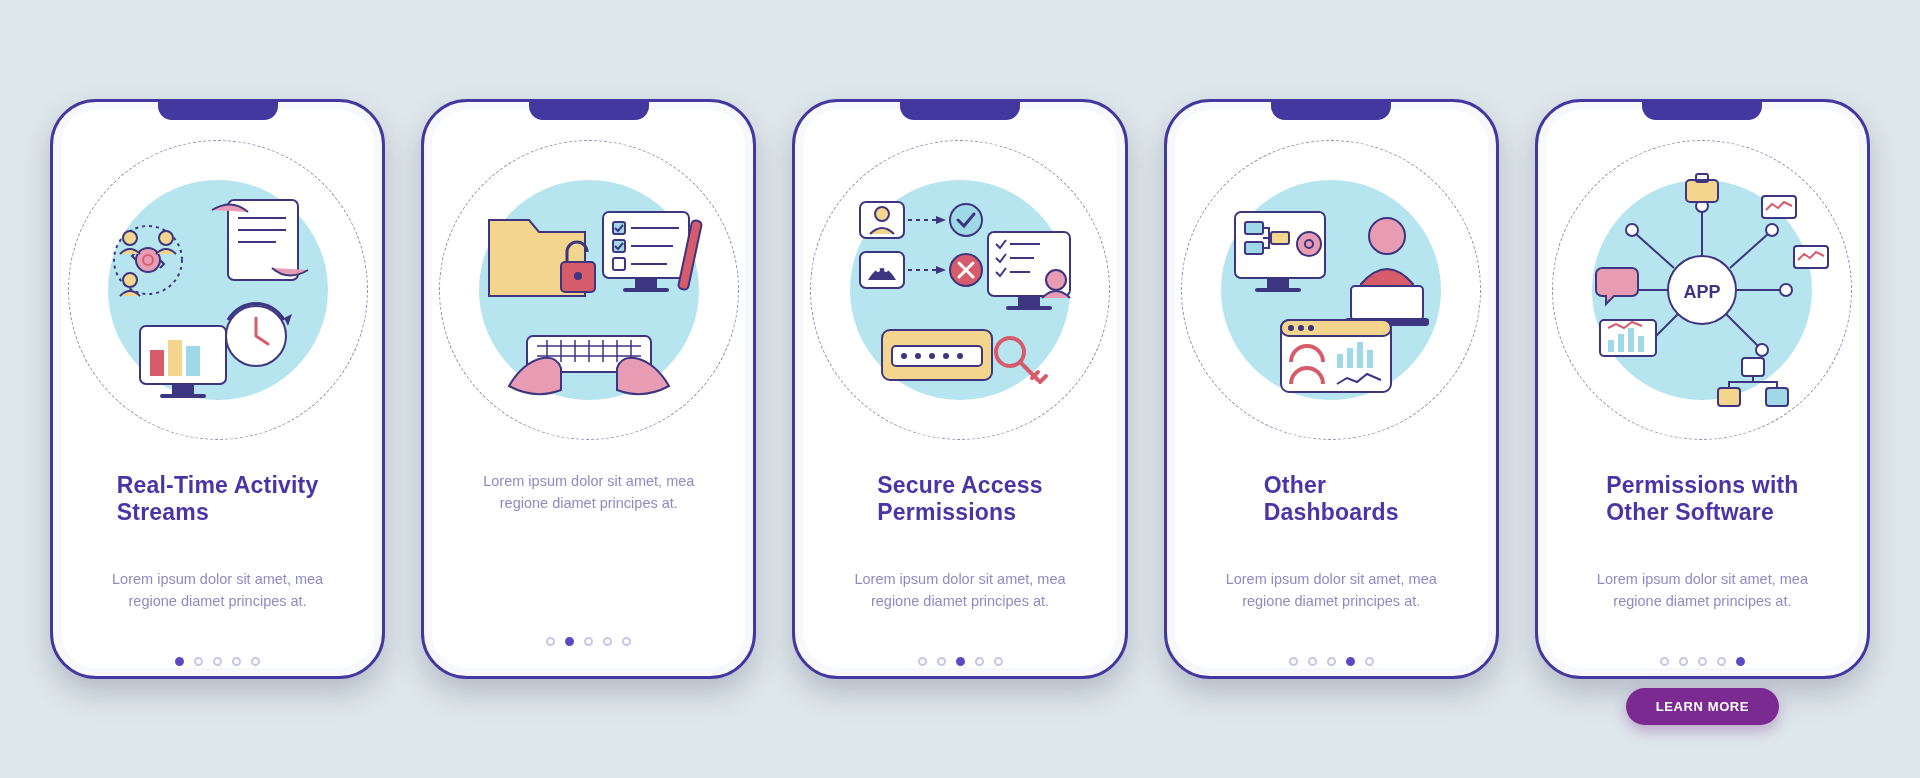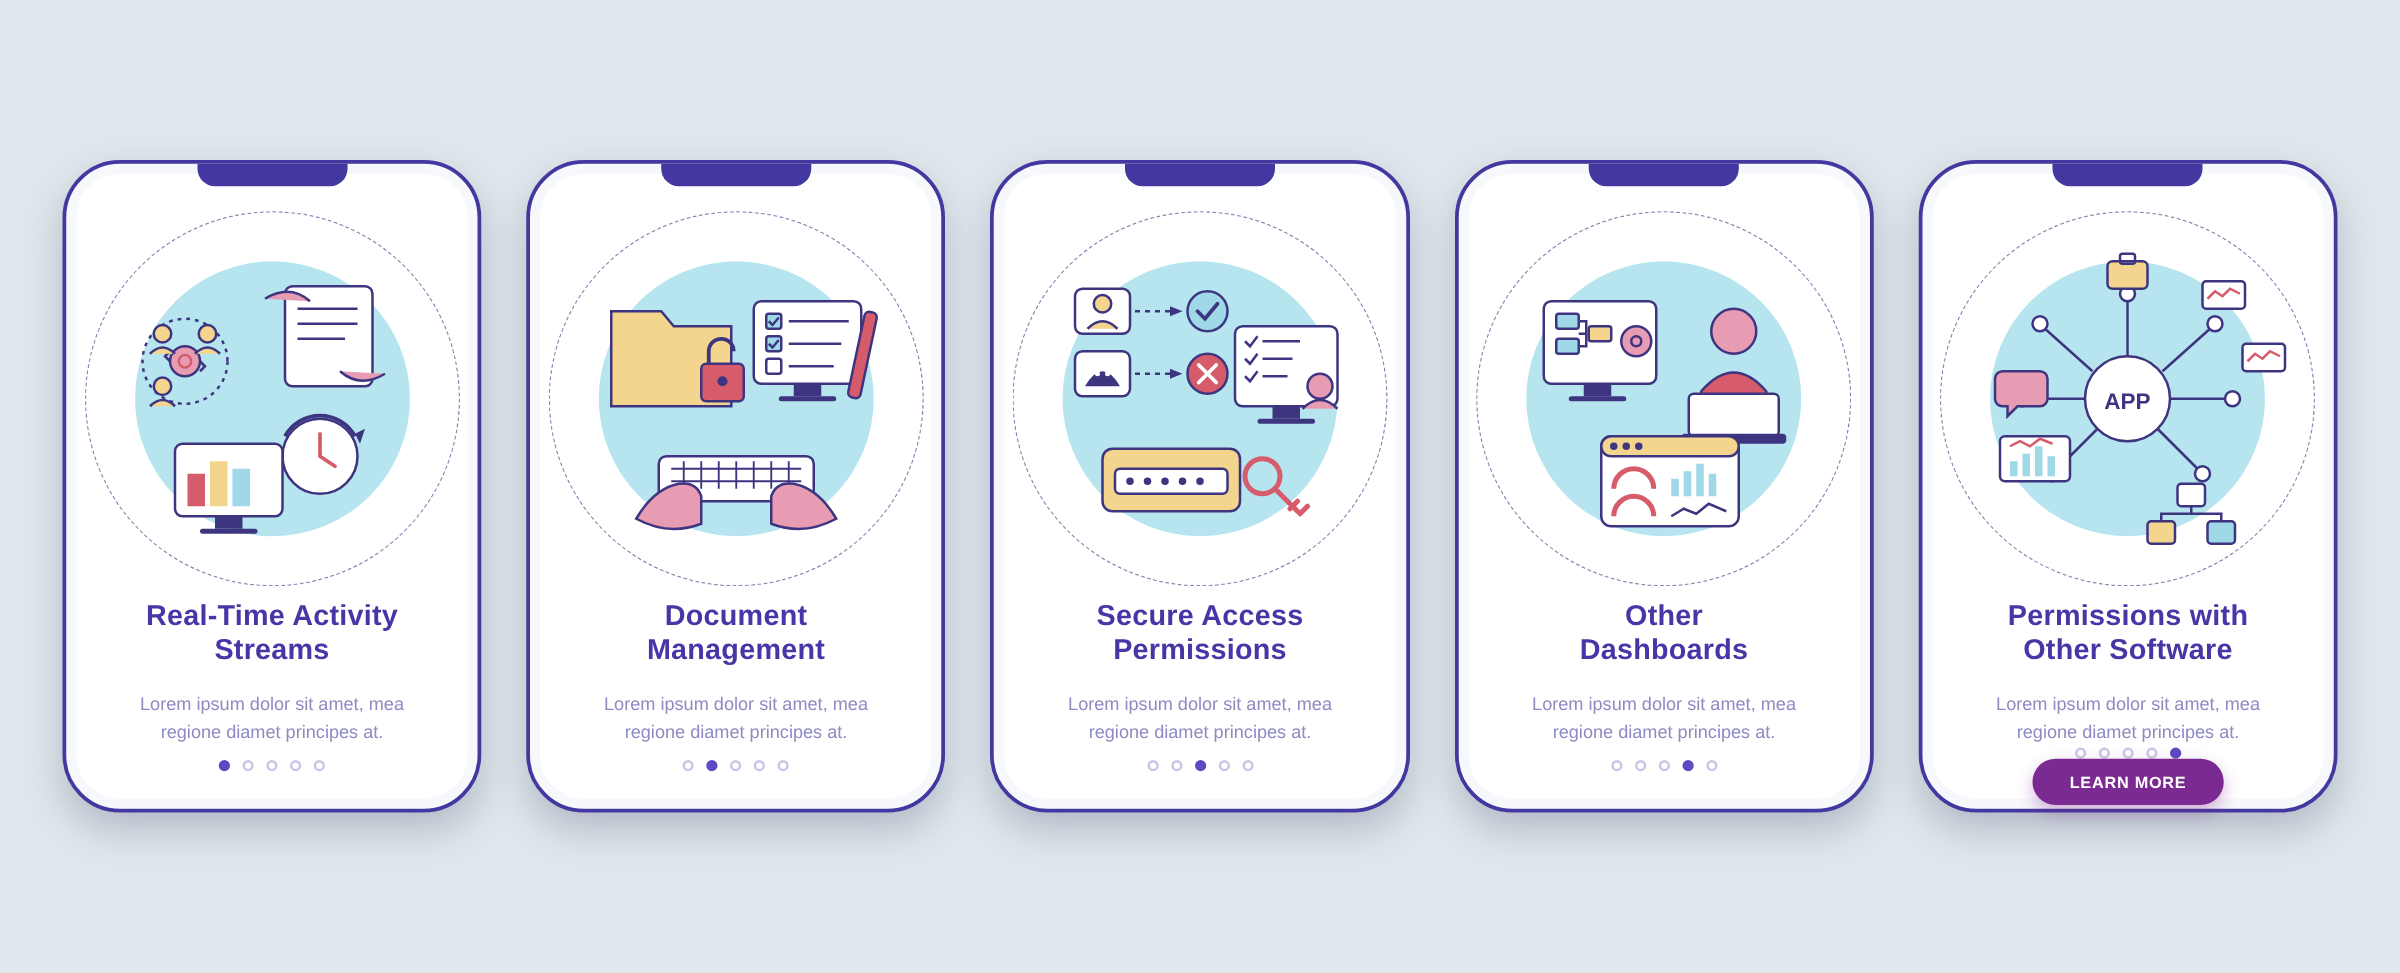--- a/index.html
+++ b/index.html
@@ -33,29 +33,30 @@
     height: 778px;
     display: flex;
     align-items: center;
     justify-content: center;
     gap: 36px;
     padding: 40px 50px;
   }
   .phone {
     position: relative;
     width: 340px;
-    height: 522px;
+    height: 580px;
     background: var(--white);
     border: 3px solid var(--phone-border);
     border-radius: 46px;
     box-shadow: 0 14px 28px rgba(60,60,100,0.25), inset 0 0 0 8px #F7F8FC;
     display: flex;
     flex-direction: column;
     align-items: center;
     padding: 22px 18px 24px 18px;
+    gap: 22px;
   }
   .notch {
     width: 120px;
     height: 18px;
     background: var(--phone-border);
     border-radius: 0 0 14px 14px;
     position: absolute;
     top: 0;
     left: 50%;
     transform: translateX(-50%);
@@ -77,21 +78,20 @@
     border-radius: 50%;
     opacity: 0.6;
   }
   .title {
     margin-top: 18px;
     font-weight: 800;
     font-size: 23px;
     line-height: 1.18;
     letter-spacing: 0.2px;
     color: var(--title);
-    text-align: center;
     padding: 0 10px;
     min-height: 58px;
     display: flex;
     align-items: center;
     justify-content: center;
     white-space: pre-line;
   }
   .desc {
     margin-top: 18px;
     font-size: 14.5px;
@@ -225,22 +225,20 @@
           <line x1="126" y1="190" x2="126" y2="212"></line>
             <line x1="140" y1="190" x2="140" y2="212"></line>
           <line x1="154" y1="190" x2="154" y2="212"></line>
             <line x1="168" y1="190" x2="168" y2="212"></line>
           <line x1="182" y1="190" x2="182" y2="212"></line>
         </g>
         <path d="M60 236 q14 -24 34 -28 q14 -2 18 10 l0 22 q-26 10 -52 -4 z" fill="#E89CB3" stroke="#3E3580" stroke-width="2"></path>
         <path d="M220 236 q-14 -24 -34 -28 q-14 -2 -18 10 l0 22 q26 10 52 -4 z" fill="#E89CB3" stroke="#3E3580" stroke-width="2"></path>
       </svg>
     </div>
-    <div class="title">Document
-Management</div>
     <div class="desc">Lorem ipsum dolor sit amet, mea regione diamet principes at.</div>
     <div class="spacer"></div>
     <div class="dots">
       <span class="dot"></span>
       <span class="dot active"></span>
       <span class="dot"></span>
       <span class="dot"></span>
       <span class="dot"></span>
     </div>
   </div>

